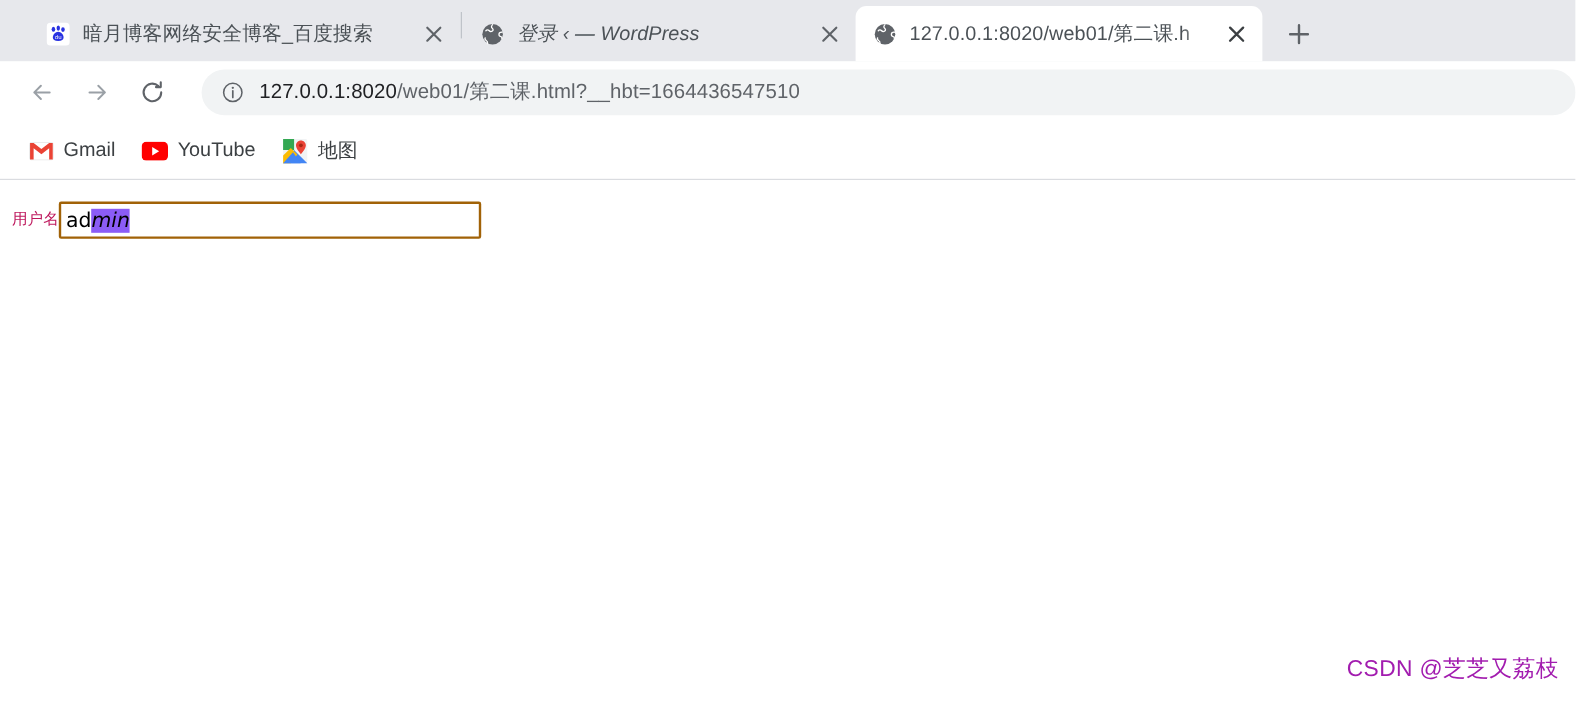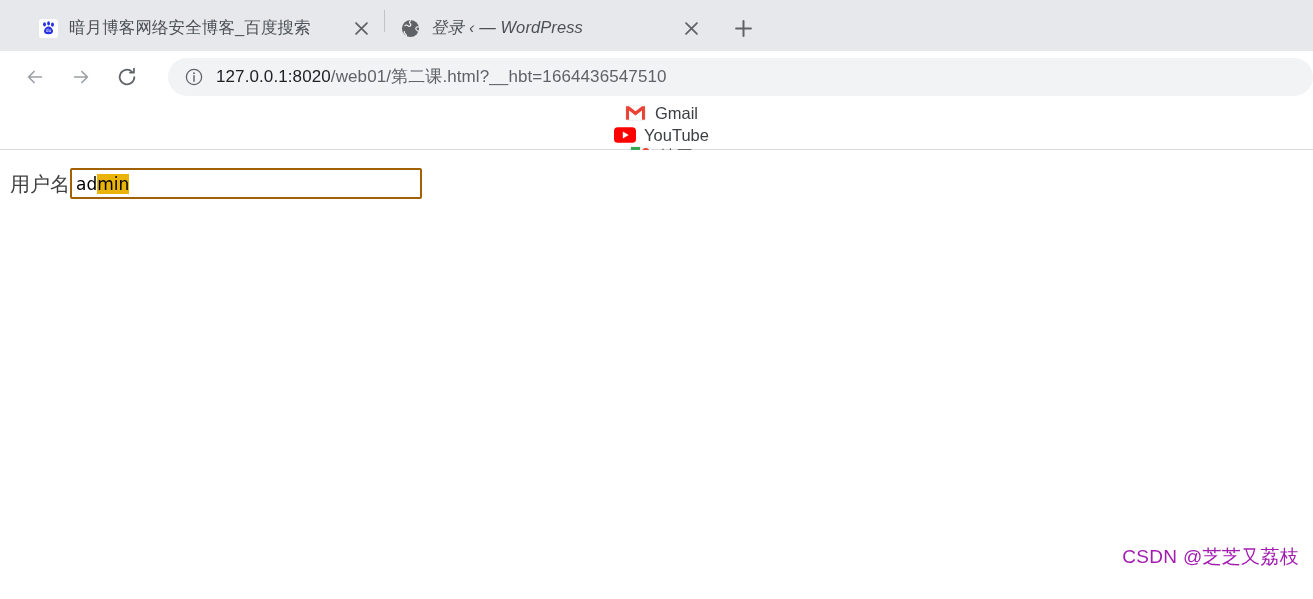--- a/index.html
+++ b/index.html
@@ -123,21 +123,20 @@
   .omni-url .host { color: #202124; }
 
   
   .bookmarks {
     height: 48px;
     background: #ffffff;
     display: flex;
     align-items: center;
     padding-left: 14px;
     border-bottom: 1px solid #dadce0;
-    flex-direction: column;
   }
   .bm {
     display: flex;
     align-items: center;
     height: 32px;
     padding: 0 9px;
     border-radius: 4px;
     margin-right: 4px;
   }
   .bm-icon {
@@ -157,41 +156,42 @@
     position: relative;
     height: 448px;
     background: #ffffff;
     padding: 18px 0 0 10px;
   }
   .form-row {
     display: flex;
     align-items: center;
   }
   .field-label {
-    font-size: 20px;
-    color: #404040;
+    font-size: 13px;
+    color: #be185d;
     font-family: "DejaVu Sans", "Liberation Sans", sans-serif;
     line-height: 1;
   }
   .textinput {
     width: 352px;
     height: 31px;
     border: 2px solid #a16207;
     border-radius: 2px;
     background: #fff;
     display: flex;
     align-items: center;
     padding-left: 4px;
     font-size: 17px;
     color: #000;
     font-family: "DejaVu Sans", "Liberation Sans", sans-serif;
   }
   .sel {
-    background: #eab308;
+    background: #8b5cf6;
     color: #000;
+    font-style: italic;
   }
 
   
   .watermark {
     position: absolute;
     right: 14px;
     bottom: 28px;
     font-size: 19px;
     color: #a21caf;
     white-space: nowrap;
@@ -235,20 +235,34 @@
         </svg>
       </span>
       <span class="tab-title">登录 ‹ — WordPress</span>
       <span class="tab-close">
         <svg width="15" height="15" viewBox="0 0 16 16" aria-hidden="true">
           <path d="M2.2 2.2 L13.8 13.8 M13.8 2.2 L2.2 13.8" stroke="#5f6368" stroke-width="1.9" stroke-linecap="round"></path>
         </svg>
       </span>
     </div>
 
+    <div class="tab active t3">
+      <span class="tab-favicon">
+        <svg width="19" height="19" viewBox="0 0 20 20" aria-hidden="true">
+          <circle cx="10" cy="10" r="9" fill="#5f6368"></circle>
+          <path d="M10 1.6c-1.2 1.2-1.3 2.4-.3 3.2.9.8 1 1.7.1 2.4-.9.7-2.2.5-3-.4-.7-.8-1.9-.7-2.7.2M18.2 8.3c-1.6-.2-2.5.4-2.6 1.6-.1 1.2.5 2 1.6 2.2.7.1 1.1.7.9 1.6M5.6 18.2c.2-1.3-.2-2.2-1.2-2.7-1-.5-1.3-1.3-.9-2.3" stroke="#ffffff" stroke-width="1.15" fill="none" stroke-linecap="round"></path>
+        </svg>
+      </span>
+      <span class="tab-title">127.0.0.1:8020/web01/第二课.h</span>
+      <span class="tab-close">
+        <svg width="15" height="15" viewBox="0 0 16 16" aria-hidden="true">
+          <path d="M2.2 2.2 L13.8 13.8 M13.8 2.2 L2.2 13.8" stroke="#3c4043" stroke-width="2.1" stroke-linecap="round"></path>
+        </svg>
+      </span>
+    </div>
 
     <div class="newtab">
       <svg width="19" height="19" viewBox="0 0 20 20" aria-hidden="true">
         <path d="M10 2.2 V17.8 M2.2 10 H17.8" stroke="#5f6368" stroke-width="2.1" stroke-linecap="round"></path>
       </svg>
     </div>
   </div>
 
   <div class="toolbar">
     <div class="navbtn">

